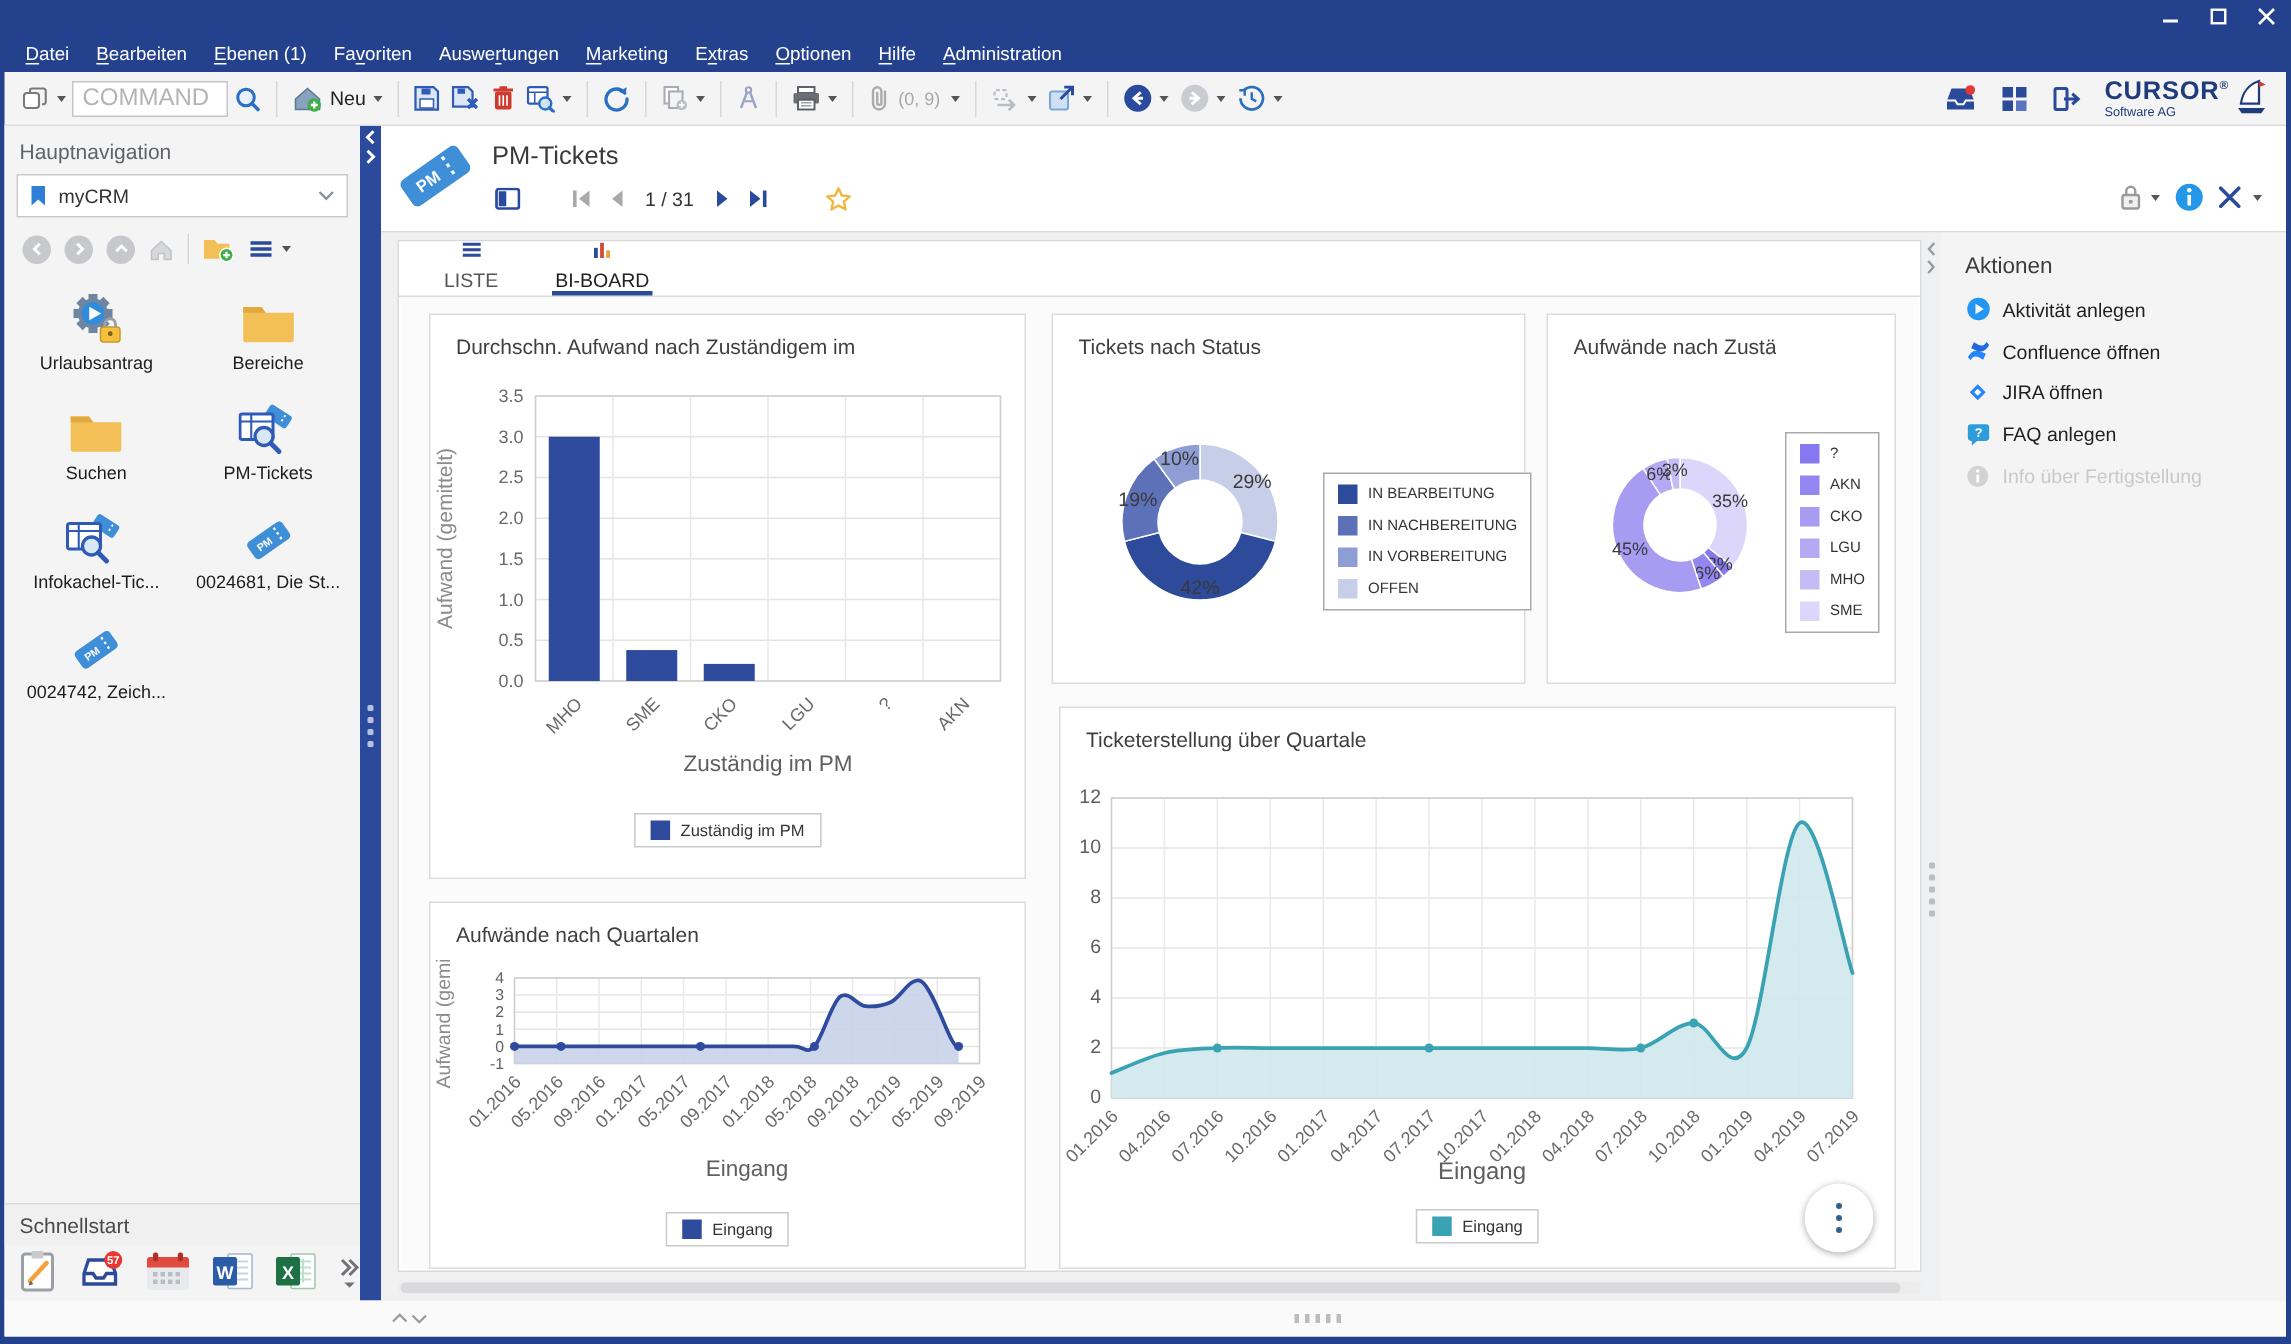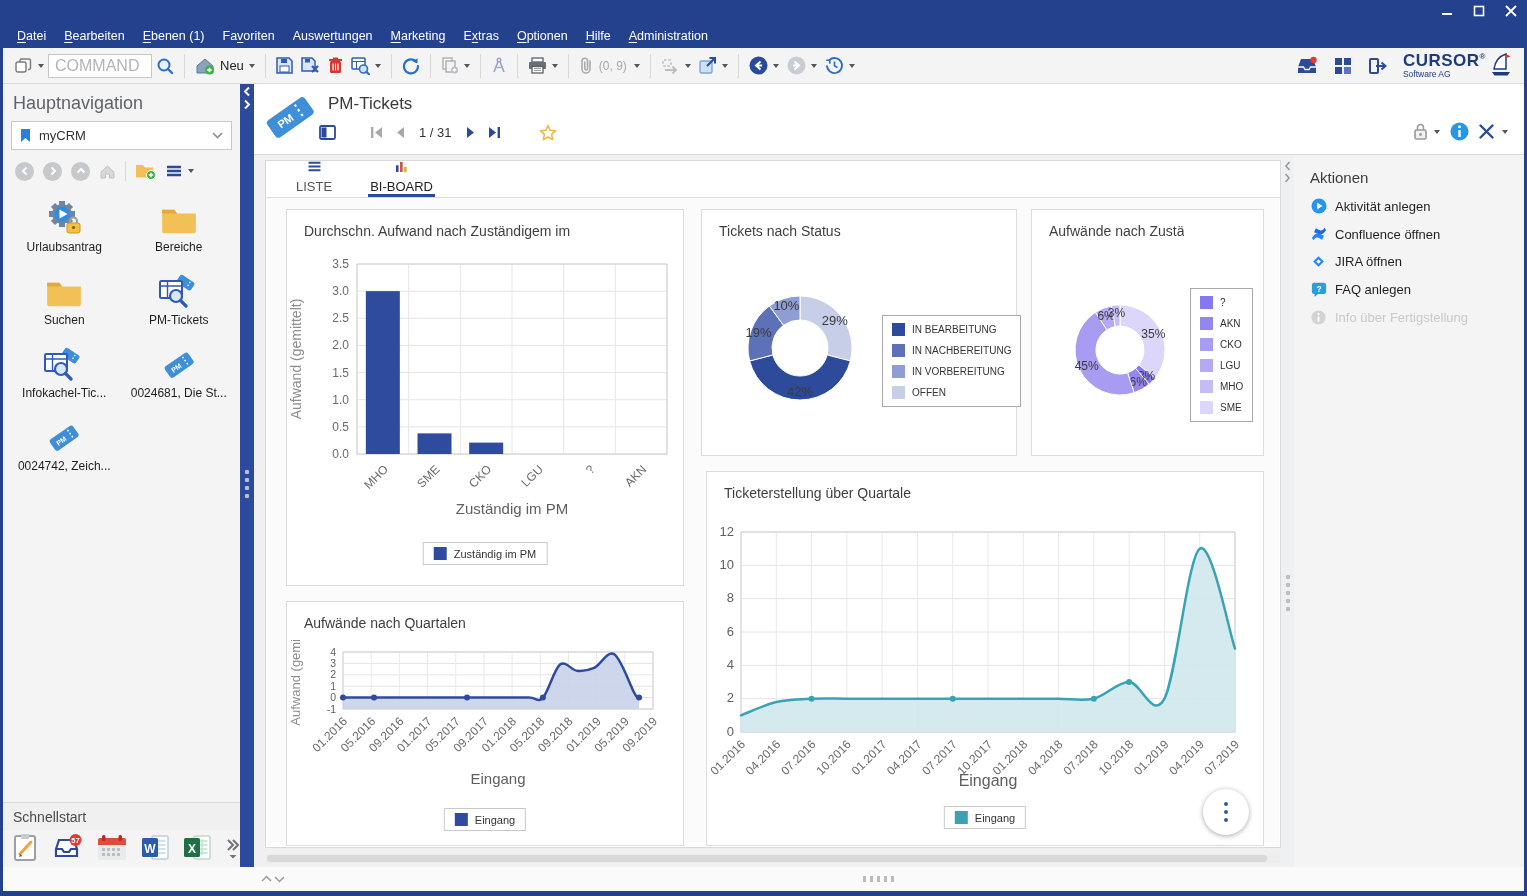--- a/index.html
+++ b/index.html
@@ -29,37 +29,37 @@
   
   .main{position:absolute;top:84px;left:3px;right:3px;bottom:5px;background:#f0f0f1;}
   .sidebar{position:absolute;left:0;top:0;bottom:24px;width:237px;background:#f4f4f5;display:flex;flex-direction:column;overflow:hidden;}
   .vsplit{position:absolute;left:237px;top:0;bottom:24px;width:14px;background:#2c4a9c;}
   .record-header{position:absolute;left:251px;right:0;top:0;height:71px;background:#fff;border-bottom:1px solid #d9d9d9;box-sizing:border-box;}
   .content{position:absolute;left:251px;top:71px;bottom:24px;width:1028px;}
   .rsplit{position:absolute;left:1279px;top:71px;bottom:24px;width:12px;background:#eef0f2;}
   .actions{position:absolute;left:1291px;right:0;top:71px;bottom:24px;background:#f4f4f5;padding:14px 0 0 16px;box-sizing:border-box;}
   .main-footer{position:absolute;left:0;right:0;bottom:0;height:24px;background:#fafafa;}
   
-  .sb-title{margin:9px 0 5px 10px;font-size:18px;color:#5f6368;}
+  .sb-title{margin:9px 0 5px 10px;font-size:14px;color:#5f6368;}
   .sb-select{margin:2px 8px 5px 8px;height:27px;background:#fff;border:1px solid #c9c9c9;display:flex;align-items:center;padding:0 8px;gap:8px;font-size:13px;color:#333;flex:none;}
   .sb-toolbar{display:flex;align-items:center;gap:9px;padding:6px 10px 4px 12px;flex:none;}
   .cbtn{width:19px;height:19px;border-radius:50%;background:#c6c8cb;display:flex;align-items:center;justify-content:center;flex:none;}
   .sb-tb-sep{width:1px;height:20px;background:#d8d8d8;}
   .nav-grid{display:flex;flex-wrap:wrap;padding:12px 4px 0 4px;}
   .nav-item{width:50%;box-sizing:border-box;display:flex;flex-direction:column;align-items:center;margin-bottom:16px;}
   .nav-ico{height:38px;display:flex;align-items:flex-end;justify-content:center;}
   .nav-label{font-size:12px;color:#1d1d1f;margin-top:5px;max-width:106px;white-space:nowrap;overflow:hidden;}
   .quickstart{margin-top:auto;}
   .qs-title{padding:6px 0 5px 10px;font-size:14px;color:#4a4a4a;background:#f0f0f0;border-top:1px solid #d8d8d8;}
   .qs-icons{display:flex;align-items:center;gap:7px;padding:3px 6px 5px 10px;}
   .qs-sep{width:1px;height:26px;background:#e2e2e2;}
   
   .rec-ticket{position:absolute;left:8px;top:6px;}
   .rec-title{position:absolute;left:74px;top:10px;font-size:17px;color:#3a3a3a;}
-  .rec-nav{position:absolute;left:65px;top:40px;display:flex;align-items:center;gap:12px;justify-content:space-between;}
+  .rec-nav{position:absolute;left:76px;top:40px;display:flex;align-items:center;gap:12px;justify-content:space-between;}
   .page-ind{font-size:13px;color:#333;margin:0 2px;}
   .rec-right{position:absolute;right:16px;top:38px;display:flex;align-items:center;gap:10px;}
   
   .card{position:absolute;left:11px;top:5px;width:1016px;height:688px;background:#fff;border:1px solid #d9d9d9;box-sizing:border-box;}
   .tabs{height:36px;border-bottom:1px solid #dcdcdc;display:flex;align-items:stretch;padding-left:28px;gap:34px;background:#fff;}
   .tab{display:flex;align-items:center;gap:7px;font-size:13px;color:#555;border-bottom:3px solid transparent;padding:0 2px;box-sizing:border-box;flex-direction:column;}
   .tab.active{color:#222;border-bottom-color:#2c4a9c;}
   .charts-bg{position:absolute;left:1px;right:1px;top:37px;bottom:1px;background:#fbfbfb;}
   .panel{position:absolute;background:#fff;border:1px solid #dcdcdc;box-sizing:border-box;}
   .panel-title{position:absolute;left:17px;top:13px;font-size:14px;color:#3f3f3f;white-space:nowrap;overflow:hidden;max-width:92%;}

